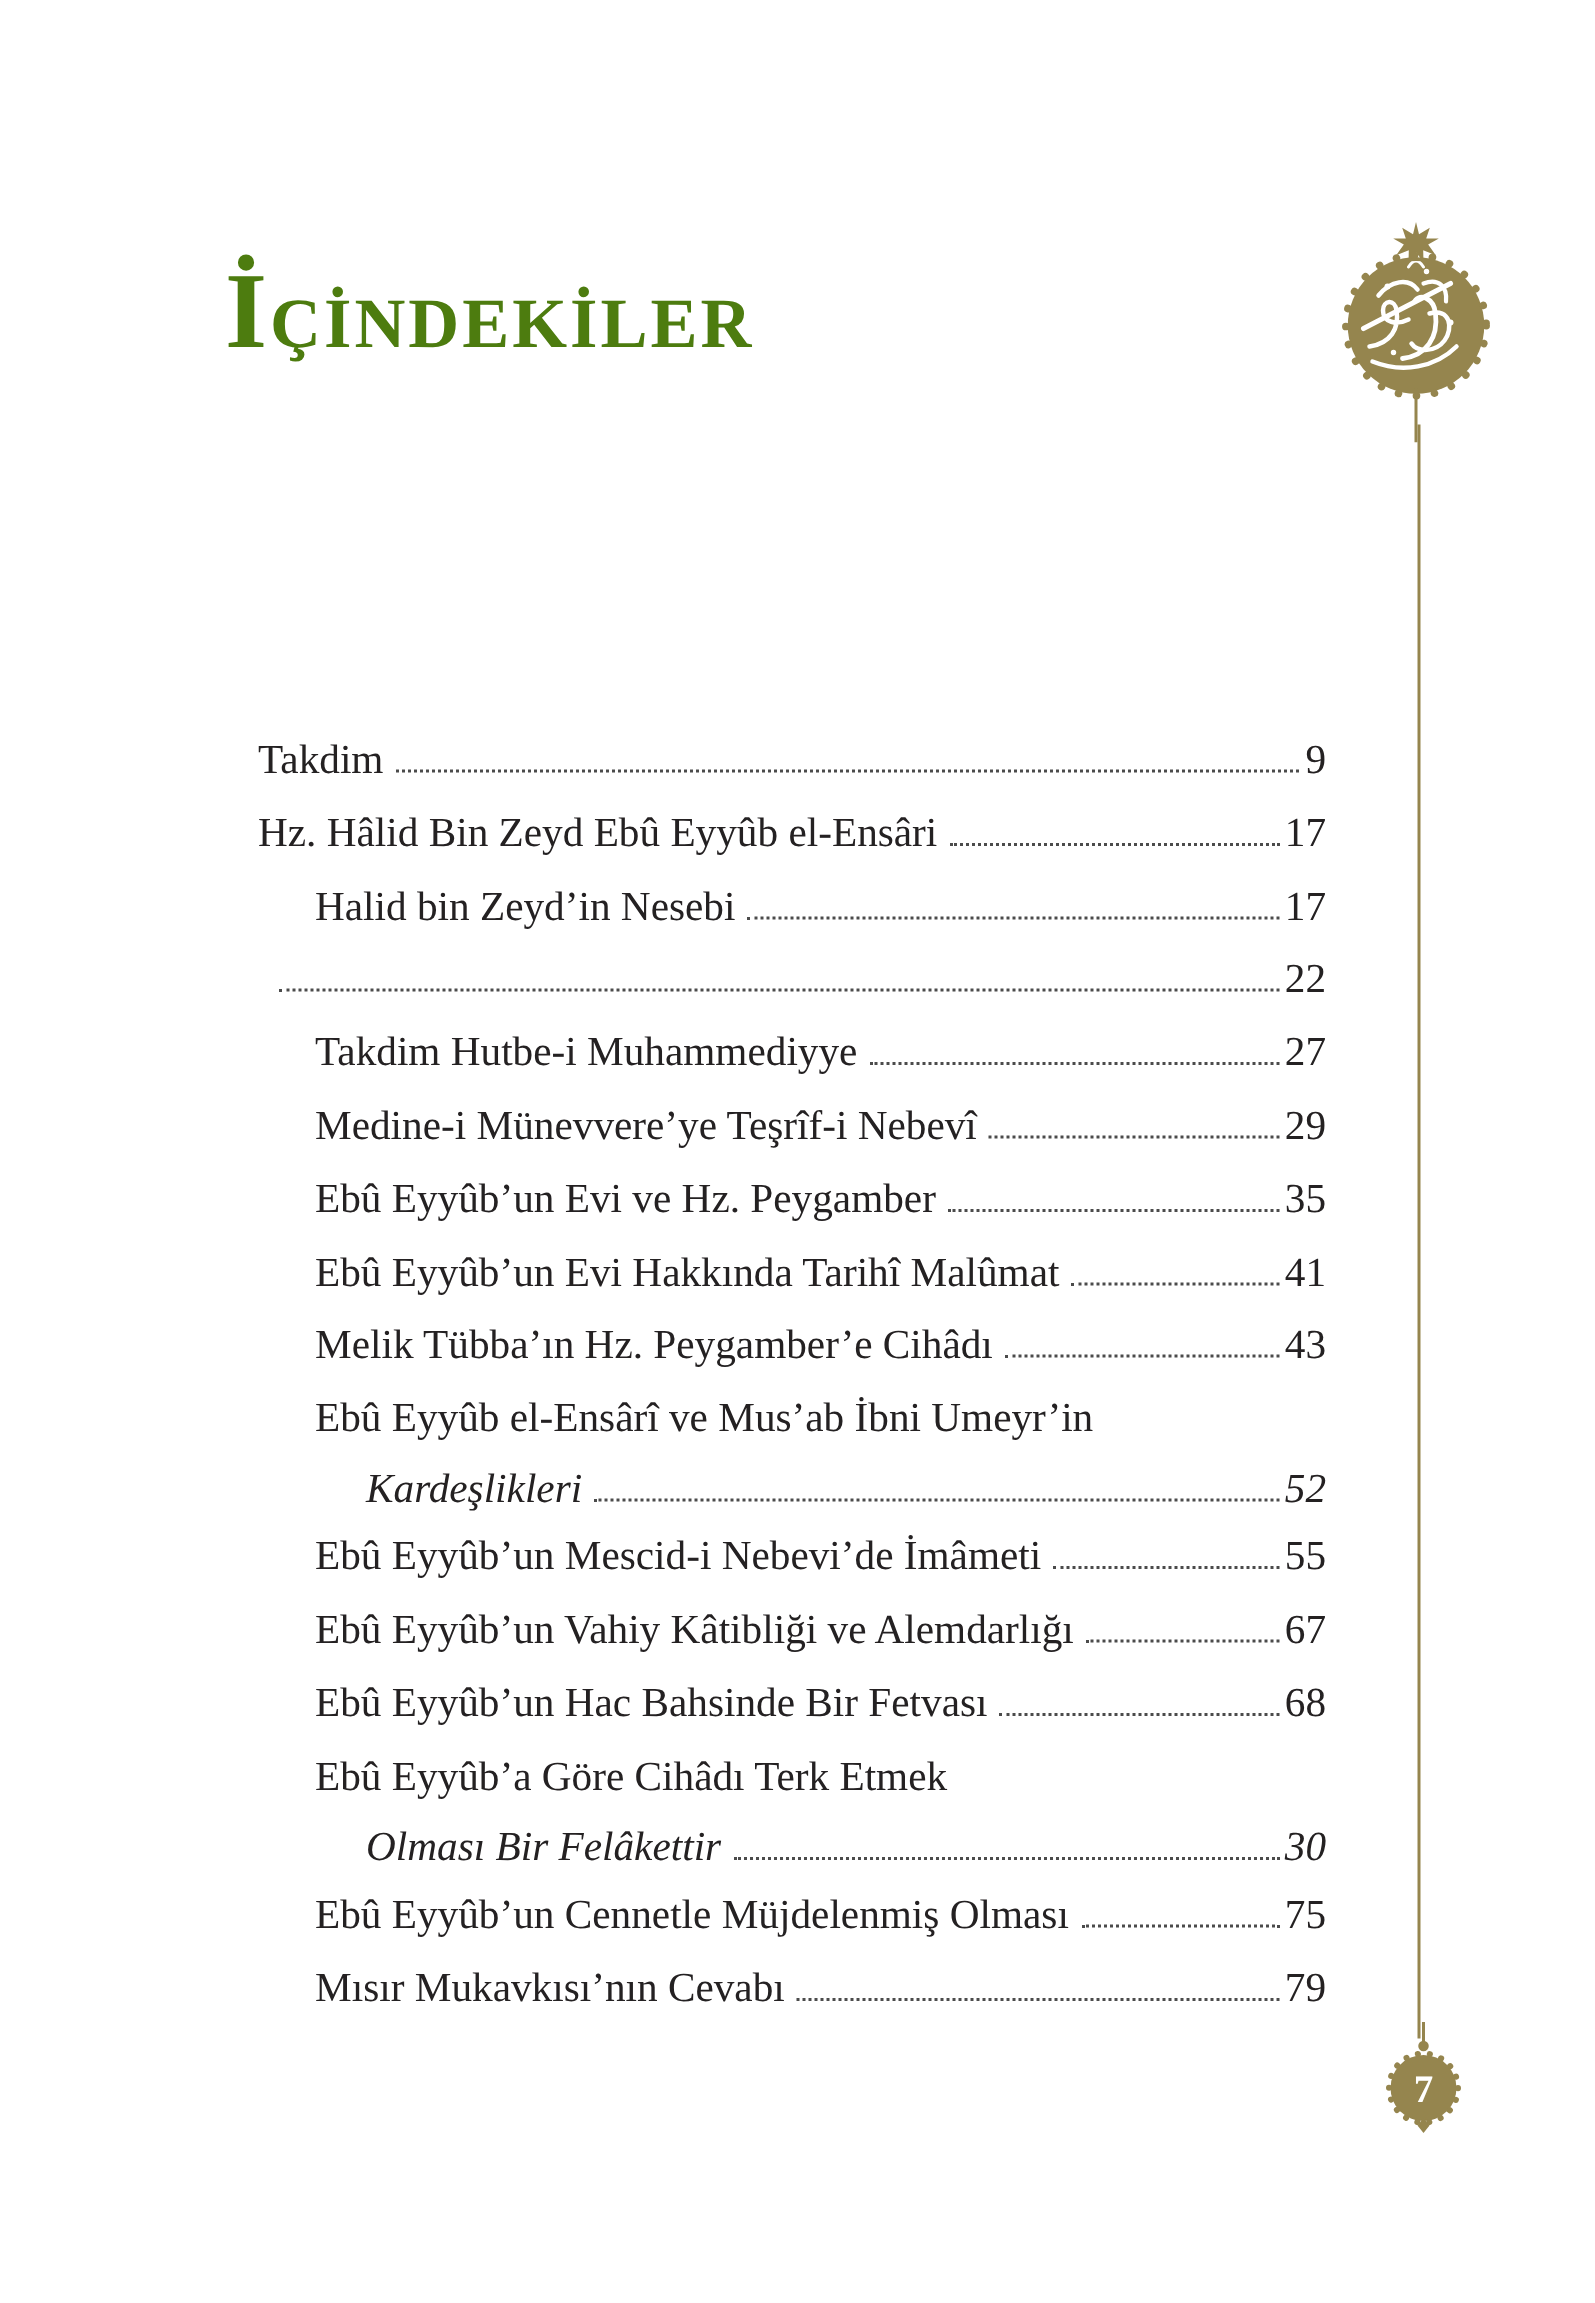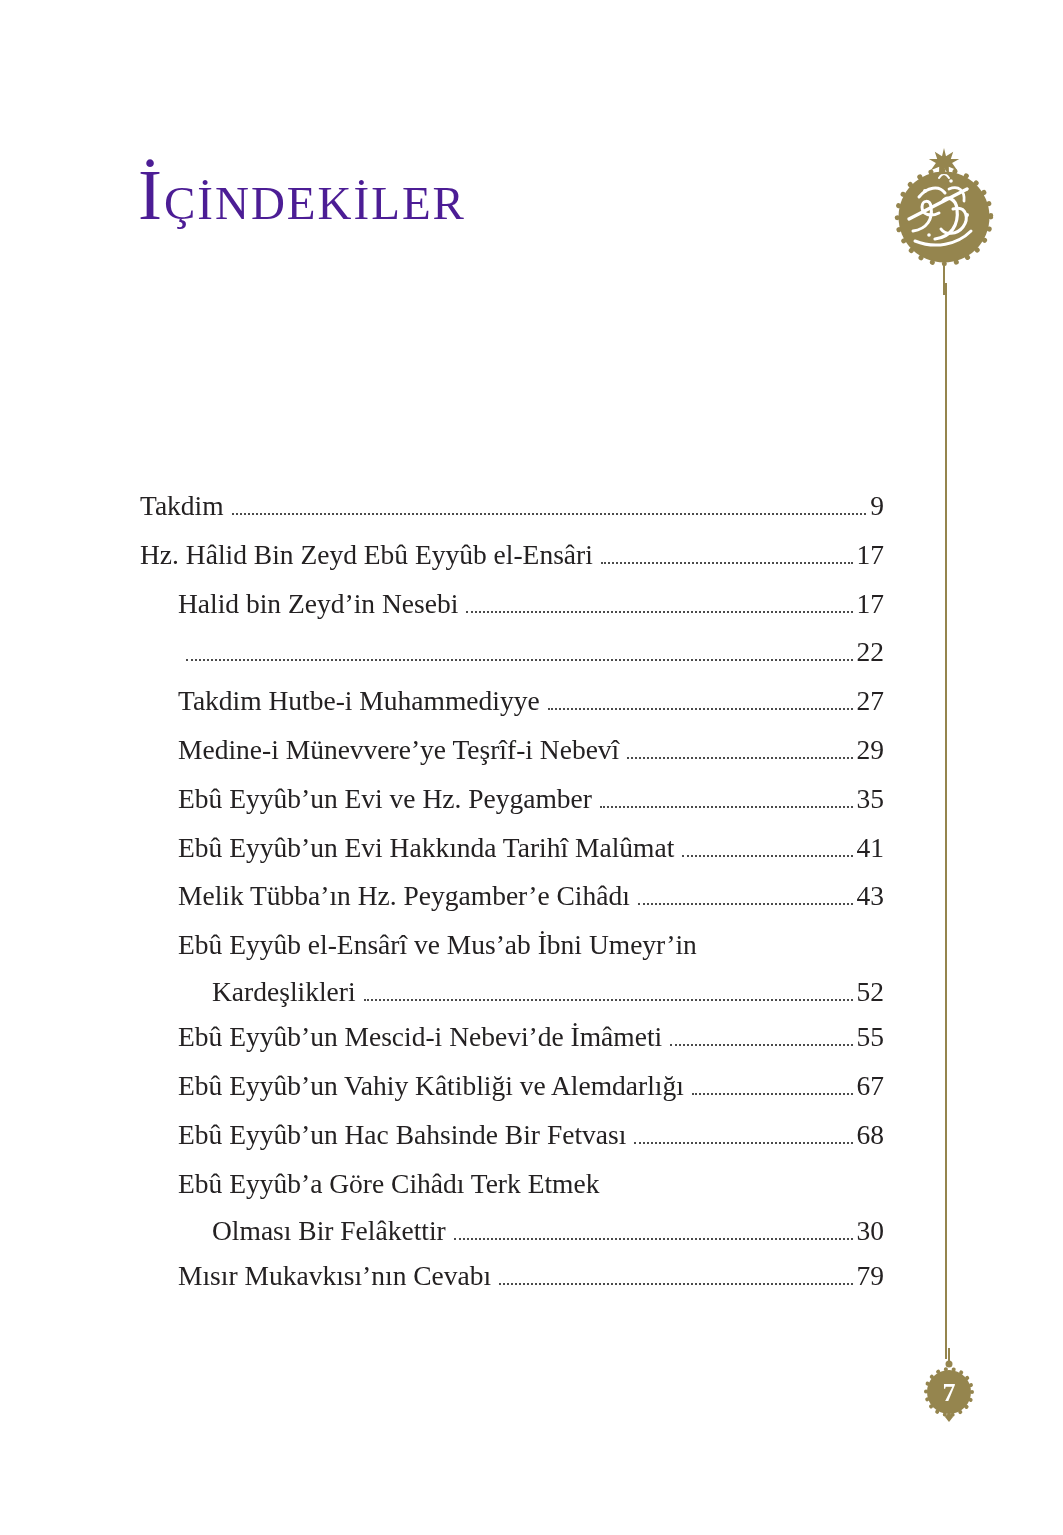--- a/index.html
+++ b/index.html
@@ -8,48 +8,48 @@
     position:relative;
     width:1063px; height:1535px;
     background:#ffffff;
     overflow:hidden;
     font-family:"Liberation Serif","DejaVu Serif",serif;
   }
 
   
   .page-title {
     position:absolute; left:134px; top:152px;
-    margin:4px; padding:0;
+    margin:16px; padding:0;
     font-size:47px; line-height:78px;
-    font-weight:normal;
+    font-weight:bold;
     letter-spacing:2px;
-    color:#4c1d95;
+    color:#4d7c0f;
     white-space:nowrap;
   }
   .page-title::first-letter { font-size:72px; }
 
   
   .top-ornament { position:absolute; left:879px; top:145px; }
   .vline {
     position:absolute; left:945px; top:283px;
     width:2px; height:1076px;
     background:#95854e;
   }
   .bottom-medallion { position:absolute; left:918px; top:1348px; }
 
   
   .toc {
     position:absolute; left:140px; top:482px; width:744px;
     font-size:27.5px; color:#242122;
   }
   .entry { white-space:nowrap; }
   .entry .line { display:flex; align-items:baseline; line-height:48.8px; }
-  .entry .line.cont { line-height:43.5px; padding-left:34px; }
+  .entry .line.cont { line-height:43.5px; padding-left:34px;font-style:italic; }
   .entry.lvl1 { padding-left:38px; }
-  .lbl { white-space:nowrap; }
+  .lbl { white-space:nowrap;margin-left:32px; }
   .leader {
     flex:1 1 auto; min-width:14px; height:0;
     border-bottom:2px dotted #4b4b4b;
     margin:0 4px 0 8px;
   }
   .pg { white-space:nowrap; }
 </style>
 </head>
 <body>
 
@@ -198,20 +198,27 @@
           <span class="lbl">Ebû Eyyûb’a Göre Cihâdı Terk Etmek</span>
         </div>
         <div class="line cont">
           <span class="lbl">Olması Bir Felâkettir</span>
           <span class="leader"></span>
           <span class="pg">30</span>
         </div>
       </div>
       <div class="entry lvl1">
         <div class="line">
+          <span class="lbl">Ebû Eyyûb’un Cennetle Müjdelenmiş Olması</span>
+          <span class="leader"></span>
+          <span class="pg">75</span>
+        </div>
+      </div>
+      <div class="entry lvl1">
+        <div class="line">
           <span class="lbl">Mısır Mukavkısı’nın Cevabı</span>
           <span class="leader"></span>
           <span class="pg">79</span>
         </div>
       </div>
     </div>
 
 </div>
 
 </body></html>

